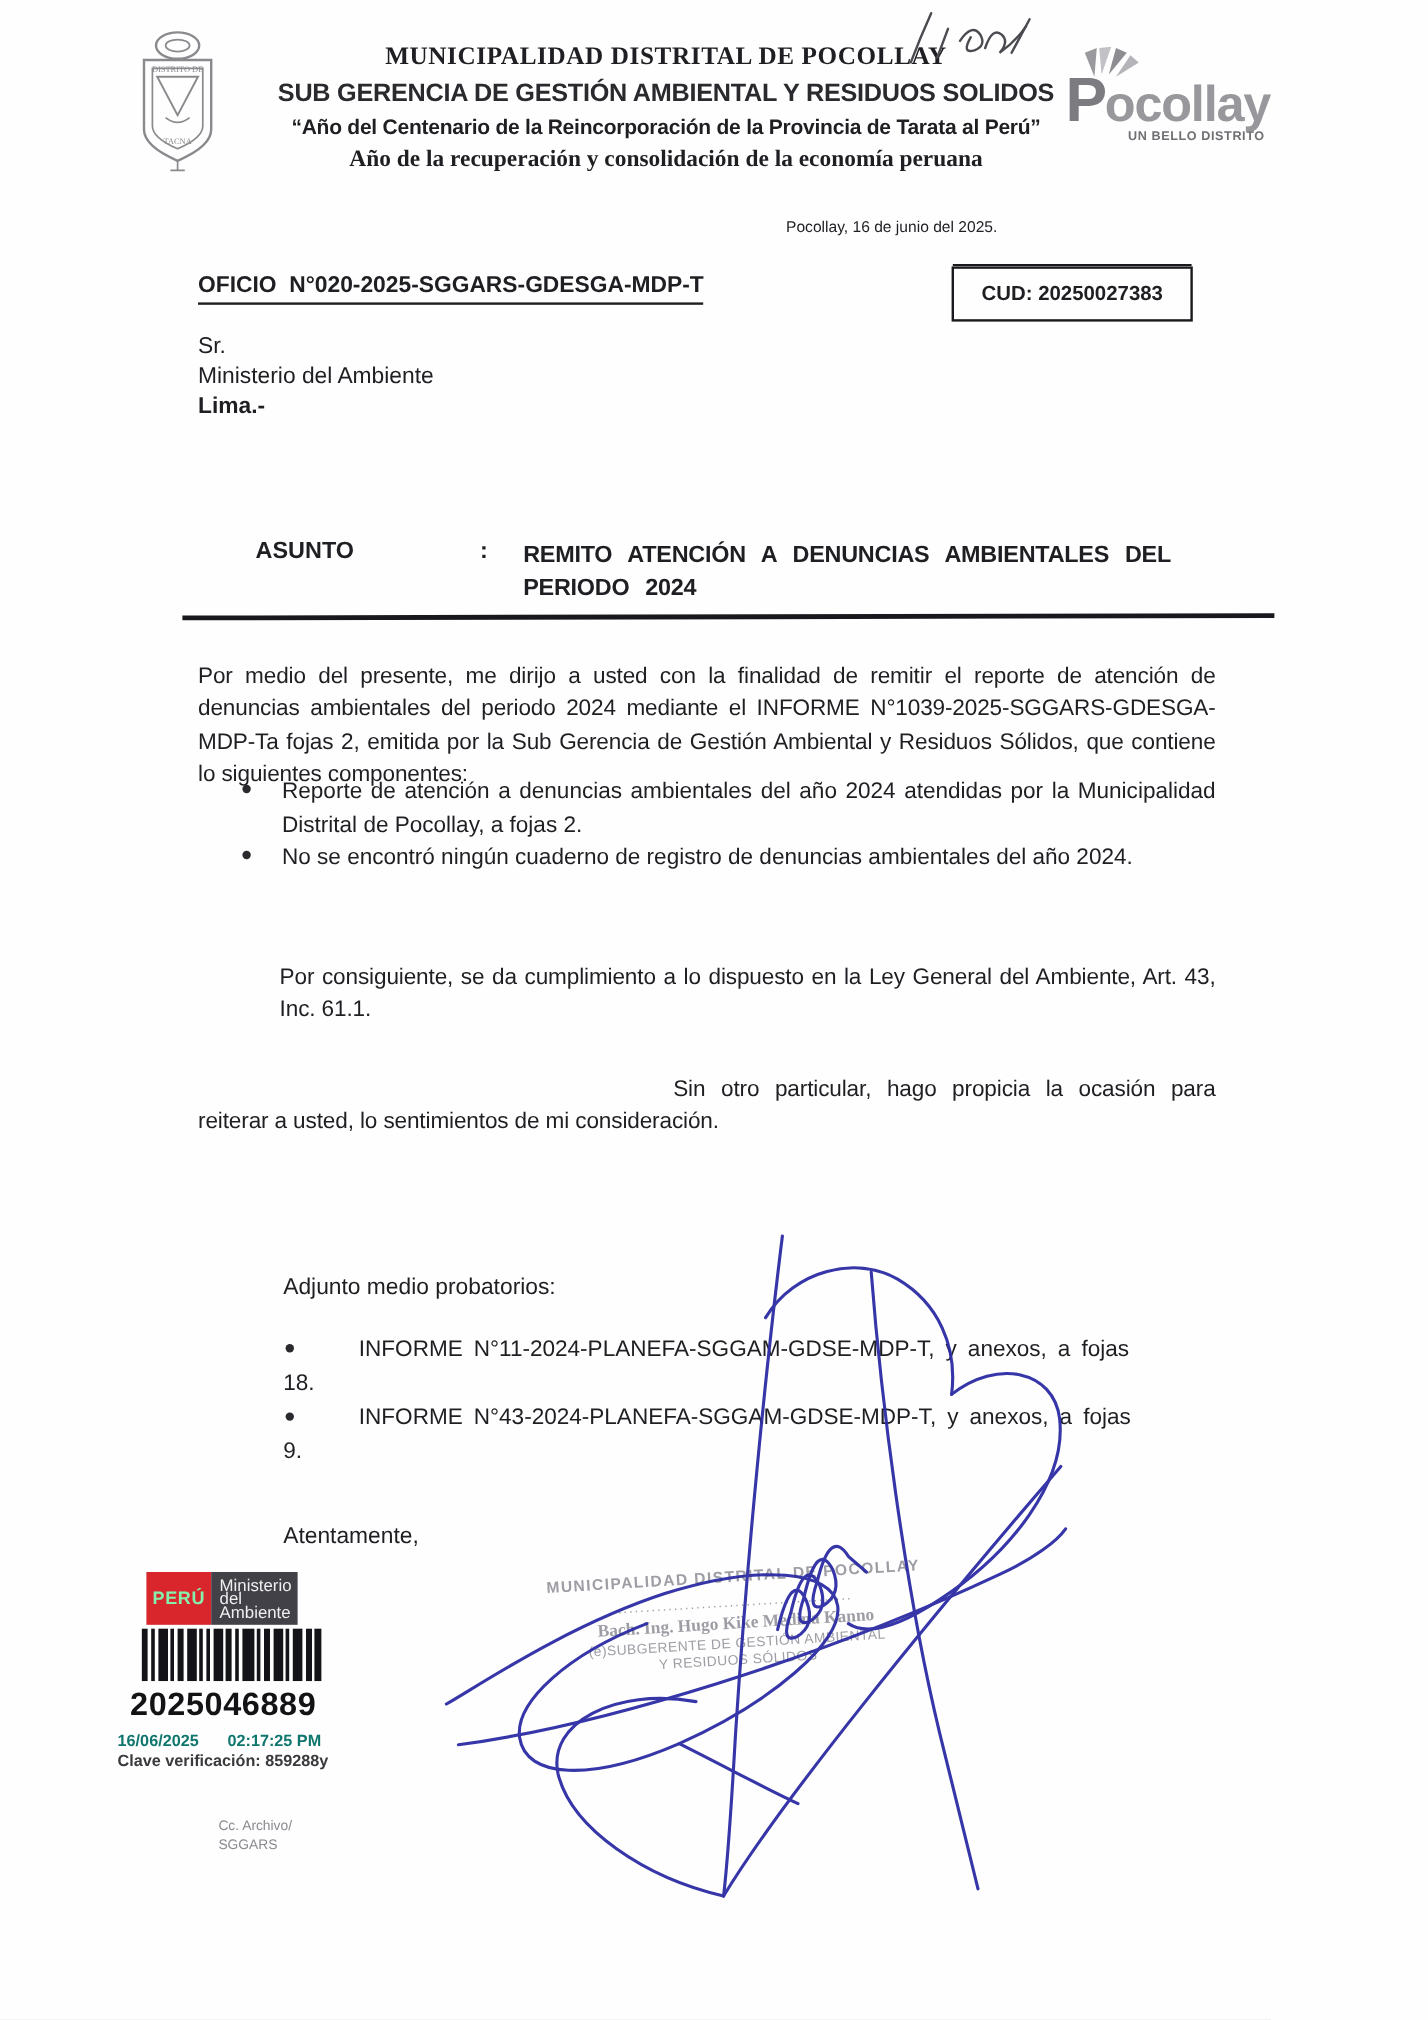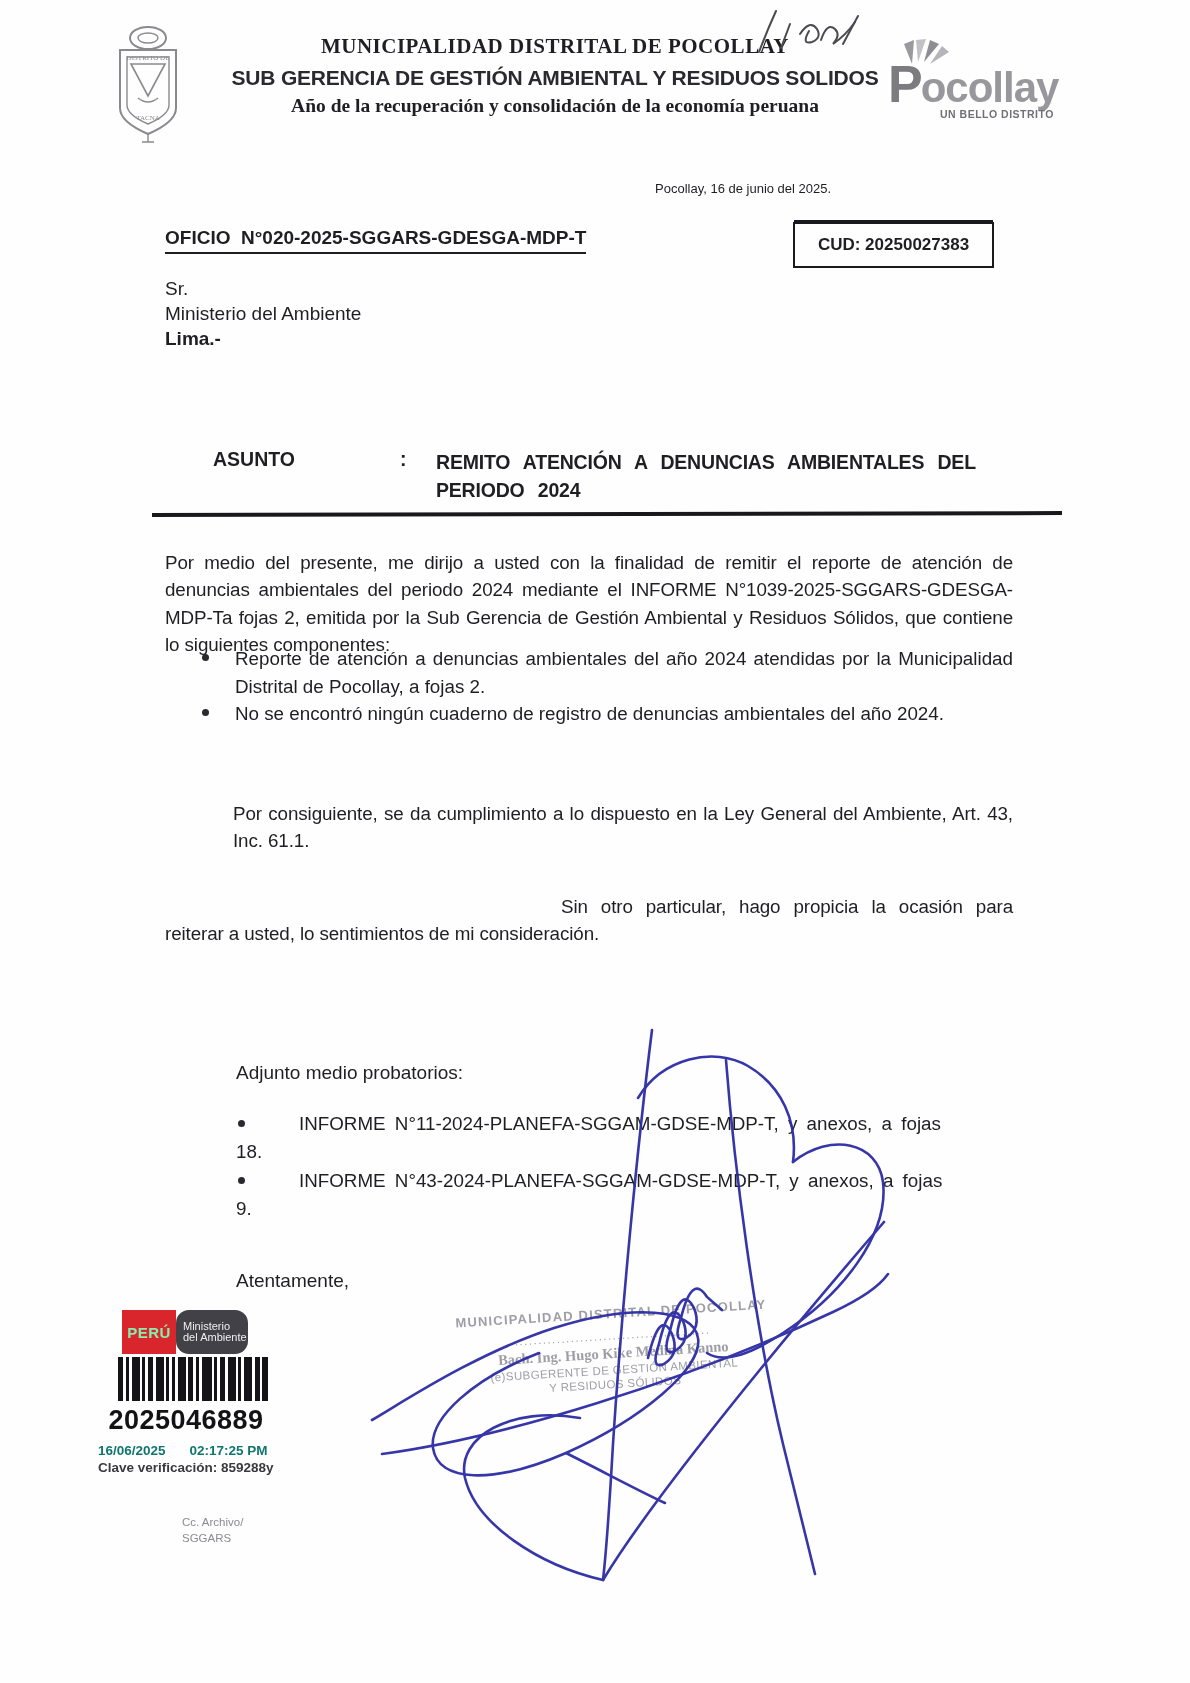--- a/index.html
+++ b/index.html
@@ -65,22 +65,22 @@
   .stamp .s1{font-size:13px;letter-spacing:1.2px;font-weight:600;}
   .stamp .sd{font-size:11px;letter-spacing:1px;margin-top:14px;line-height:6px;}
   .stamp .sn{font-size:14.5px;font-weight:600;font-family:"Liberation Serif",serif;margin-top:4px;}
   .stamp .sr{font-size:11.5px;margin-top:2px;letter-spacing:.4px;}
   .sig{left:352px;top:1022px;width:545px;height:575px;pointer-events:none;}
 
   
   .minlogo{left:122px;top:1310px;width:126px;height:44px;display:flex;}
   .minlogo .red{width:54px;background:#d9252c;color:#86efac;display:flex;align-items:center;justify-content:center;
                 font-size:15px;font-weight:bold;letter-spacing:.5px;}
-  .minlogo .gry{width:72px;background:#414147;color:#efefef;font-size:11px;line-height:11px;
-                display:flex;flex-direction:column;justify-content:center;padding-left:7px;box-sizing:border-box;border-radius:13px;}
+  .minlogo .gry{width:72px;background:#414147;color:#efefef;font-size:14px;line-height:11px;
+                display:flex;flex-direction:column;justify-content:center;padding-left:7px;box-sizing:border-box;}
   .barcode{left:118px;top:1357px;width:150px;height:44px;}
   .regnum{left:96px;top:1405px;width:180px;text-align:center;font-size:27px;font-weight:bold;letter-spacing:.5px;color:#131316;}
   .dt{left:98px;top:1443px;font-size:13.5px;font-weight:600;color:#0f766e;display:flex;gap:24px;}
   .clave{left:98px;top:1460px;font-size:13.5px;font-weight:600;color:#3a3a3e;}
   .ccblock{left:182px;top:1514px;font-size:11.5px;line-height:16px;color:#8a8a90;}
 </style>
 </head>
 <body>
 
 <div class="page">
@@ -95,20 +95,21 @@
       <path d="M40 74 q10 8 20 0" stroke-width="1.4"></path>
       <path d="M50 110 l0 8 M44 118 h12" stroke-width="1.4"></path>
     </g>
     <text x="50" y="36" text-anchor="middle" font-size="7" fill="#8a8a8e" font-family="Liberation Serif, serif">DISTRITO DE</text>
     <text x="50" y="96" text-anchor="middle" font-size="7" fill="#8a8a8e" font-family="Liberation Serif, serif">TACNA</text>
   </svg>
 
   <div class="abs hdr-block">
     <div class="hdr-title">MUNICIPALIDAD DISTRITAL DE POCOLLAY</div>
     <div class="hdr-sub">SUB GERENCIA DE GESTIÓN AMBIENTAL Y RESIDUOS SOLIDOS</div>
+    <div class="hdr-quote">“Año del Centenario de la Reincorporación de la Provincia de Tarata al Perú”</div>
     <div class="hdr-year">Año de la recuperación y consolidación de la economía peruana</div>
   </div>
 
   <div class="abs logo">
     <svg width="60" height="30" style="position:absolute;left:6px;top:0;" viewBox="0 0 60 30">
       <g>
         <path d="M18 28 L10 8 L20 4 Z" fill="#9a9a9e"></path>
         <path d="M24 26 L22 4 L32 3 Z" fill="#c2c2c6"></path>
         <path d="M30 26 L36 4 L45 8 Z" fill="#8e8e92"></path>
         <path d="M36 28 L48 10 L55 16 Z" fill="#b5b5b9"></path>

